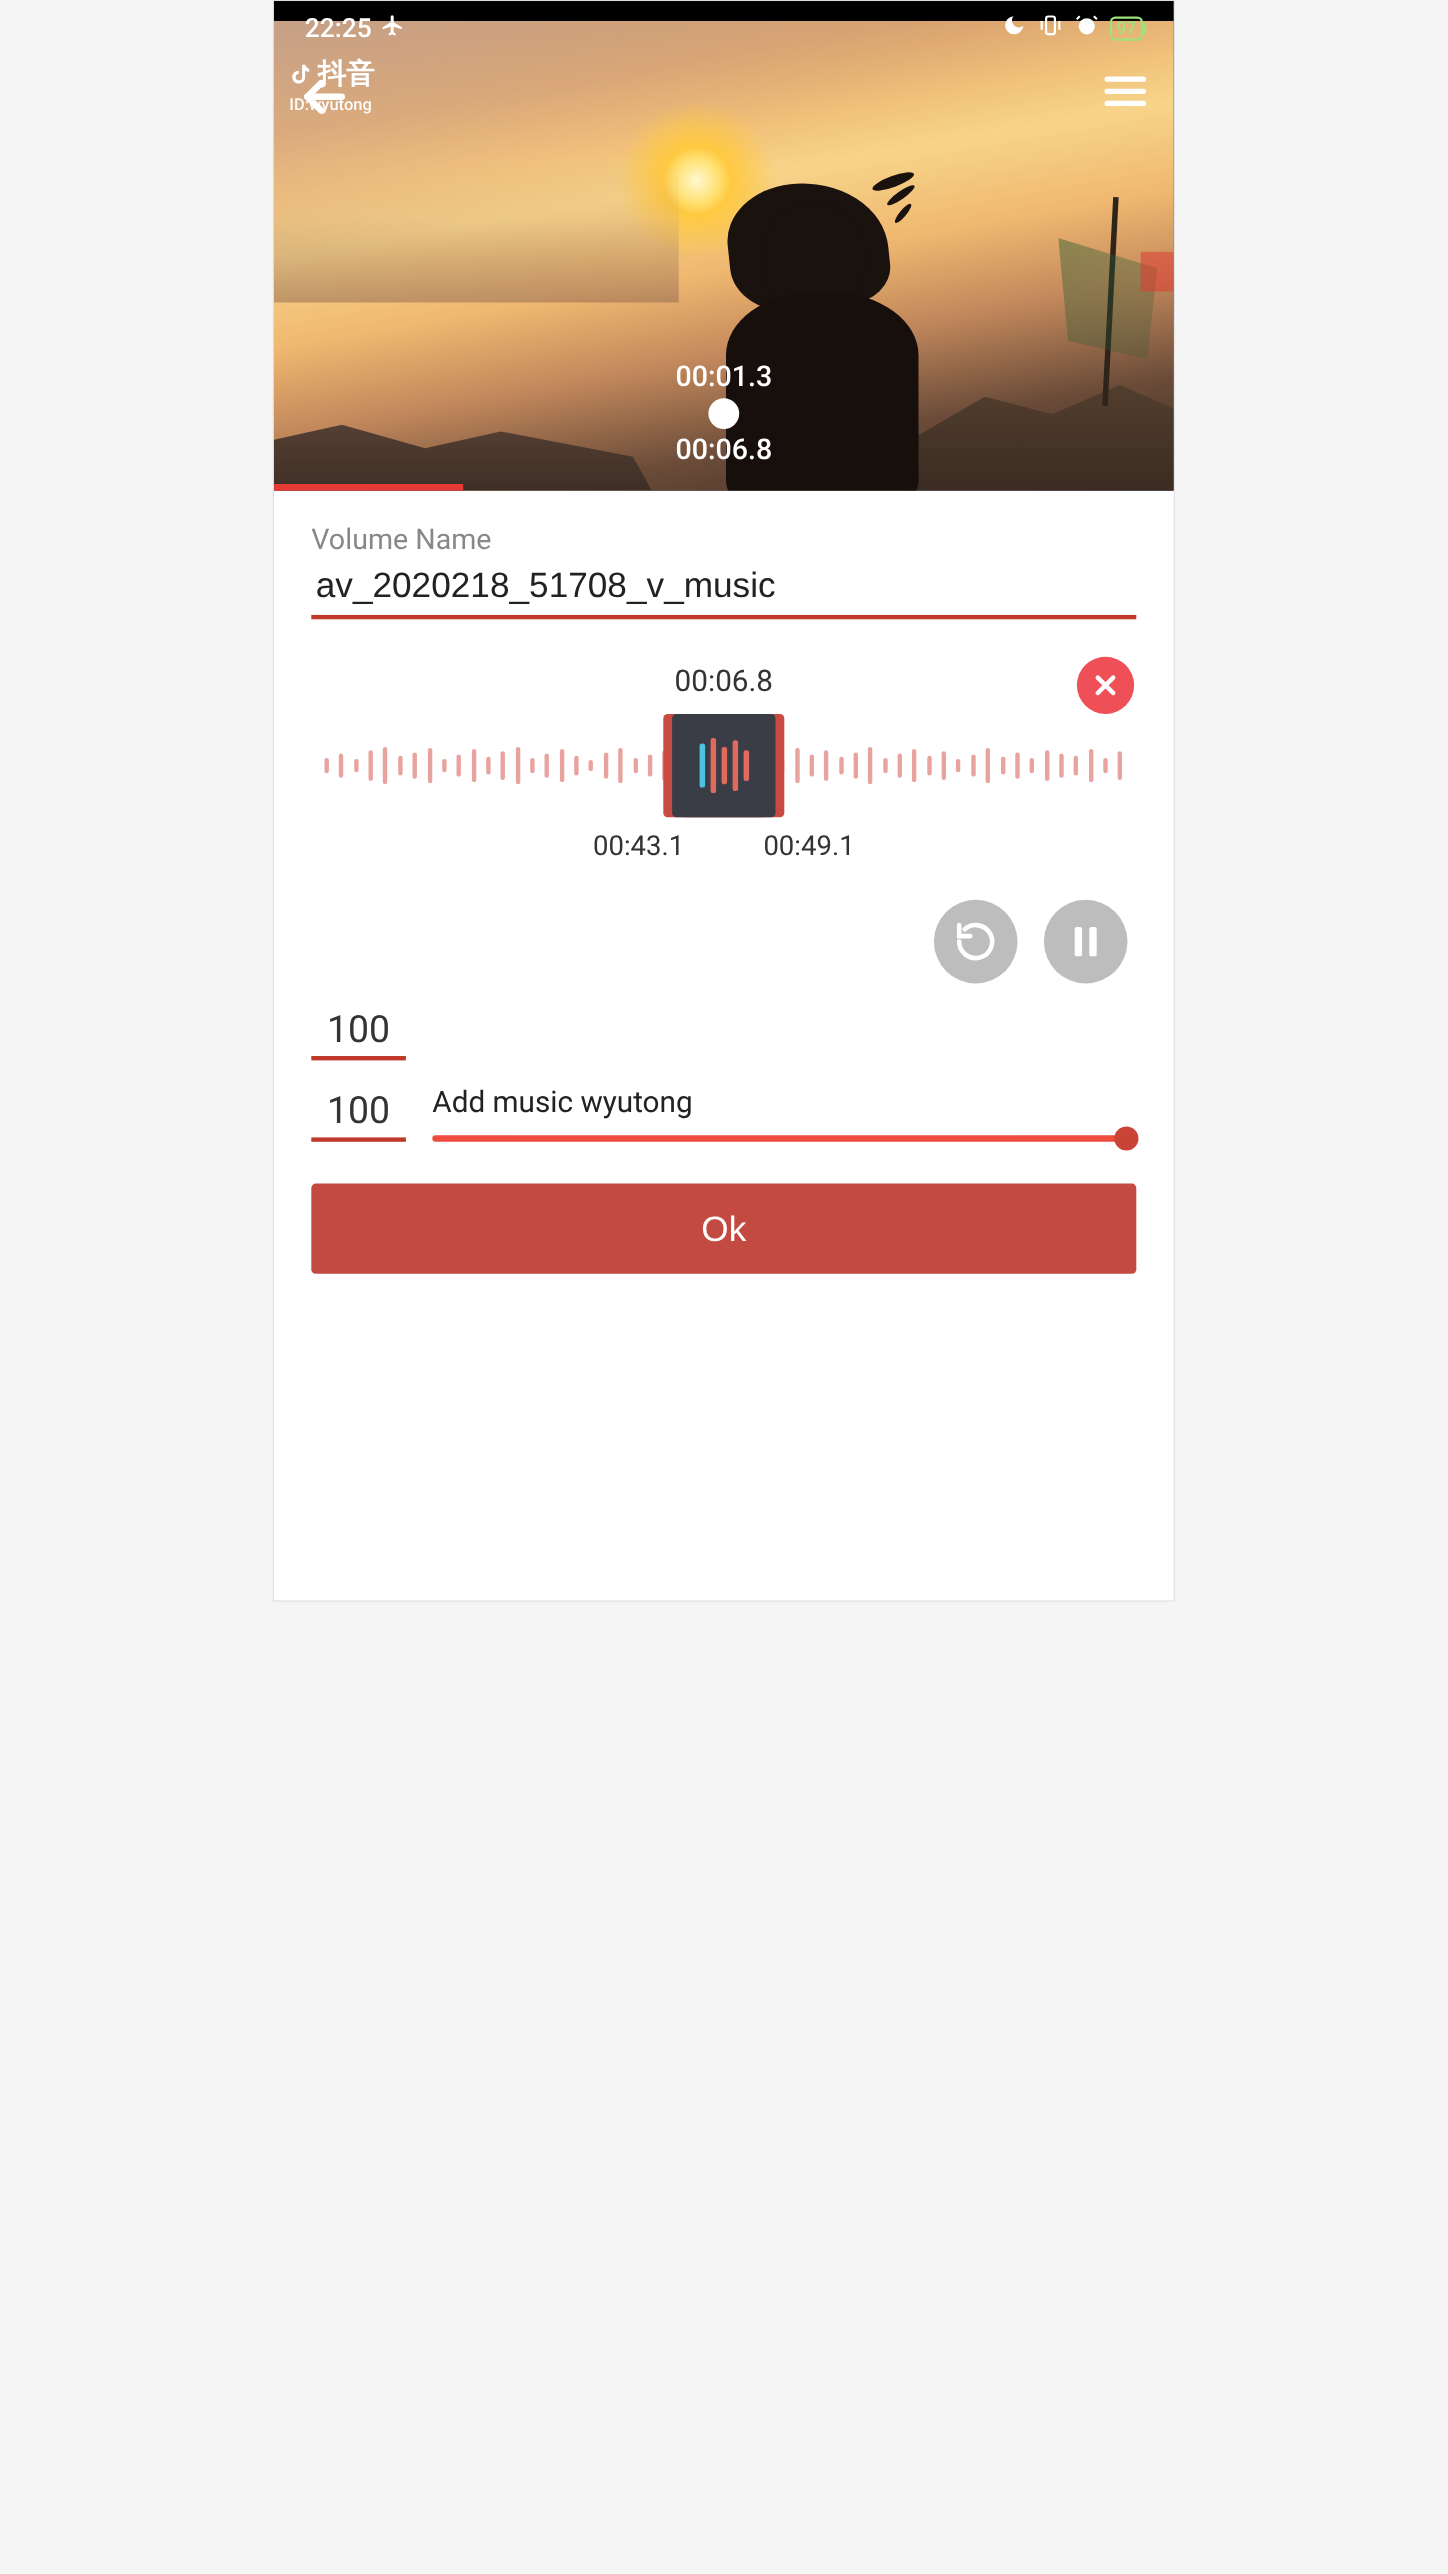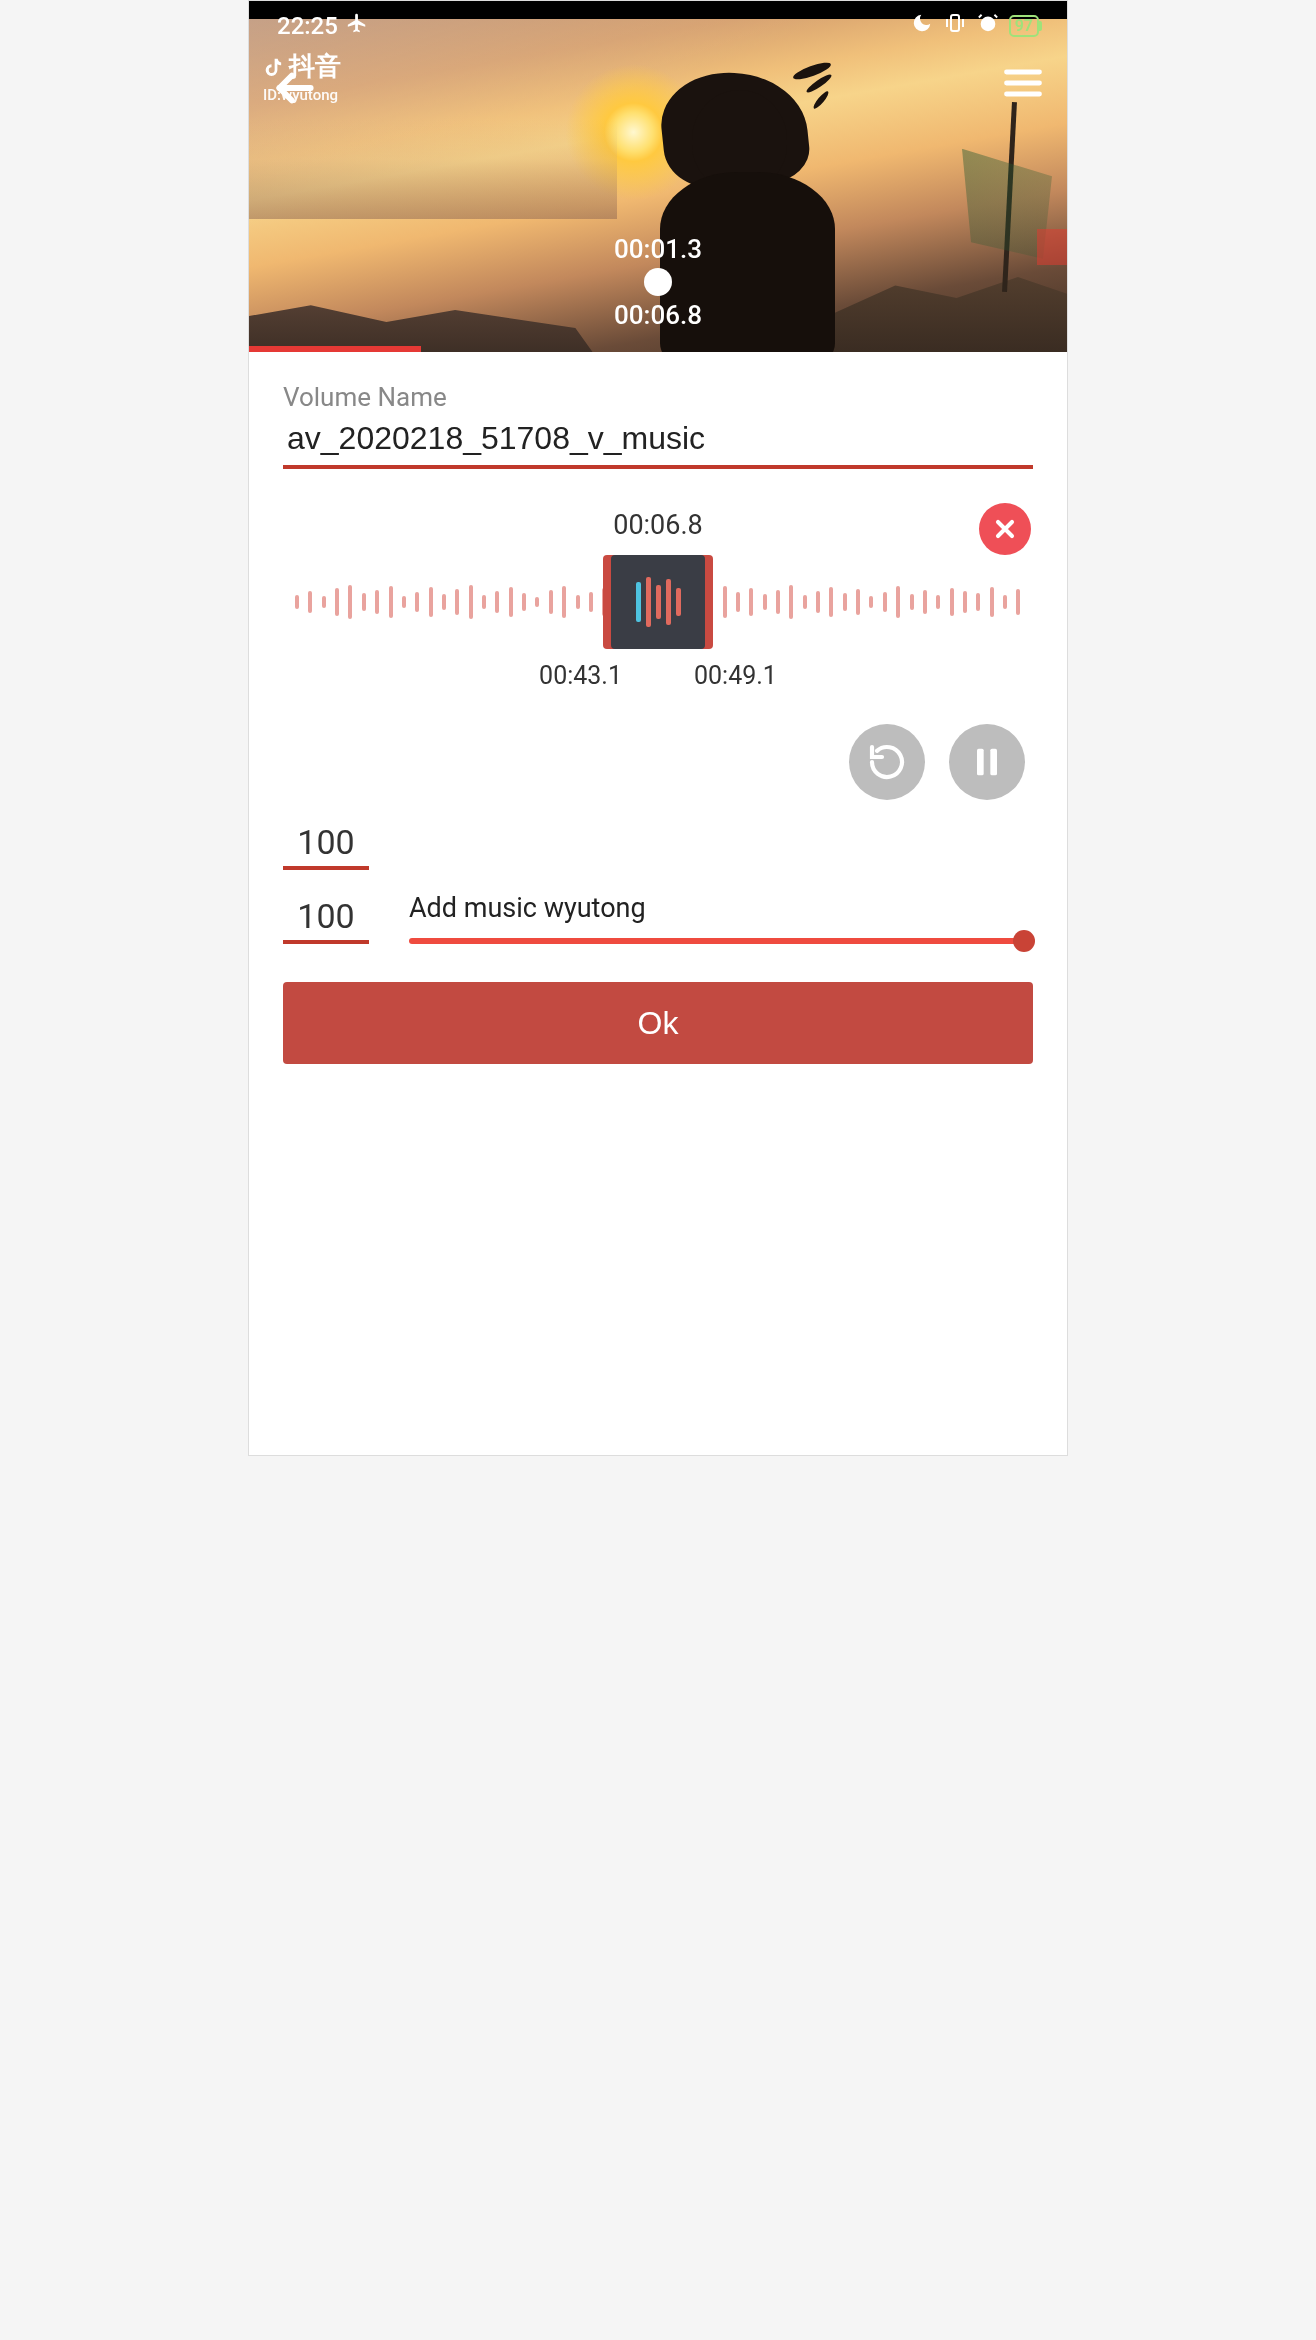--- a/index.html
+++ b/index.html
@@ -4,21 +4,21 @@
 <style>
   * { box-sizing: border-box; margin: 0; padding: 0; }
   html, body { width: 1316px; height: 2340px; font-family: -apple-system, Roboto, sans-serif; background: #f5f5f5; }
   .phone { width: 820px; height: 1456px; margin: 0 auto; background: #fff; position: relative; overflow: hidden; border: 1px solid #ddd; }
   .letterbox-top { position:absolute; top:0; left:0; right:0; height:18px; background:#000; z-index:3; }
   .statusbar { position: absolute; top: 0; left: 0; right: 0; height: 50px; display: flex; align-items: center; justify-content: space-between; padding: 0 28px; color: #fff; font-size: 24px; z-index: 5; }
   .statusbar .left { display: flex; align-items: center; gap: 8px; font-weight:500;}
   .statusbar .right { display: flex; align-items: center; gap: 10px; }
   .battery { border: 2px solid #9fe27a; border-radius: 5px; padding: 0 4px; font-size: 16px; font-weight:600; color:#9fe27a; line-height:18px; position:relative;}
   .battery:after{content:"";position:absolute;right:-5px;top:4px;width:3px;height:10px;background:#9fe27a;border-radius:0 2px 2px 0;}
-  .video-wrap { position: relative; width: 100%; height: 351px; background:#0f172a; }
+  .video-wrap { position: relative; width: 100%; height: 445px; background:#0f172a; }
   .video-preview { position: absolute; top:18px; left:0; right:0; bottom:0; background:
       radial-gradient(circle at 47% 34%, #fff8d0 0%, #ffe070 4%, #ffc940 6%, rgba(255,180,50,0) 14%),
       linear-gradient(170deg, #b88a6a 0%, #d6a06e 18%, #f0c07a 30%, #f7d48a 38%, #f0b870 52%, #c2885c 66%, #6a4b38 82%, #3c2c22 100%);
       overflow:hidden;
   }
   .lens-flare{position:absolute;top:-10%;left:-10%;width:120%;height:80%;background:linear-gradient(160deg, rgba(255,255,255,0.25) 0%, rgba(255,255,255,0) 45%);}
   .mountain-haze{position:absolute;bottom:40%;left:0;right:55%;height:30%;background:linear-gradient(0deg,rgba(140,100,80,0.5),rgba(200,160,120,0.2) 60%,rgba(200,160,120,0) 100%);}
   .rocks-left{position:absolute;bottom:0;left:0;width:42%;height:18%;background:linear-gradient(0deg,#3e2f26,#5a4336);clip-path:polygon(0 40%,18% 22%,40% 50%,60% 30%,95% 60%,100% 100%,0 100%);}
   .rocks-right{position:absolute;bottom:0;right:0;width:30%;height:25%;background:linear-gradient(0deg,#3a2c22,#55402f);clip-path:polygon(0 60%,30% 20%,55% 35%,80% 10%,100% 30%,100% 100%,0 100%);}
   .person{position:absolute;bottom:0;left:48%;width:200px;height:280px;}
@@ -57,21 +57,21 @@
   .waveform{ display:flex; align-items:center; gap:5px; width:100%; justify-content:space-between; padding:0 4px;}
   .waveform span{ display:block; width:4px; background:#e9a39e; border-radius:2px;}
   .selector{ position:absolute; left:50%; top:50%; transform:translate(-50%,-50%); width:94px; height:94px; background:#3a3d45; border-radius:4px; box-shadow: -8px 0 0 #c94a41, 8px 0 0 #c94a41; display:flex; align-items:center; justify-content:center; gap:5px;}
   .selector span{display:block;width:5px;border-radius:2px;}
   .sel-times{ display:flex; justify-content:center; gap:72px; margin-top:12px; font-size:25px; color:#333;}
   
   .playback-row{ display:flex; justify-content:flex-end; gap:24px; margin-top:24px; padding-right:8px;}
   .circ-btn{ width:76px; height:76px; border-radius:50%; background:#bdbdbd; display:flex; align-items:center; justify-content:center;}
   .circ-btn svg{ width:40px; height:40px;}
   
-  .vol-row{ display:flex; align-items:flex-end; gap:40px; margin-top:22px;}
+  .vol-row{ display:flex; align-items:flex-end; gap:24px; margin-top:22px;}
   .vol-val{ width:86px; text-align:center; font-size:34px; color:#333; border-bottom:4px solid #c0392b; padding-bottom:4px;}
   .vol-right{ flex:1;}
   .vol-label{ font-size:27px; color:#222; margin-bottom:14px;}
   .slider{ position:relative; height:6px; background:#ef4b3f; border-radius:3px;}
   .slider .thumb{ position:absolute; right:-2px; top:50%; width:22px; height:22px; background:#c94336; border-radius:50%; transform:translate(0,-50%);}
   
   .ok-btn{ margin-top:38px; width:100%; height:82px; background:#c24a41; color:#fff; font-size:32px; border:none; border-radius:4px; display:flex; align-items:center; justify-content:center;}
 
   .page-bg{ position:absolute; inset:0; display:flex; justify-content:center; padding-top:0;}
 </style>

